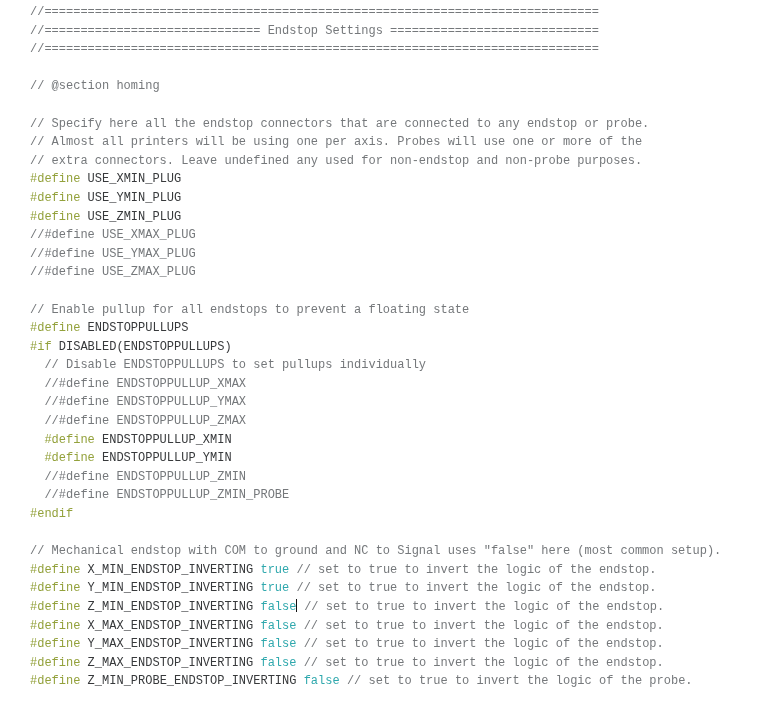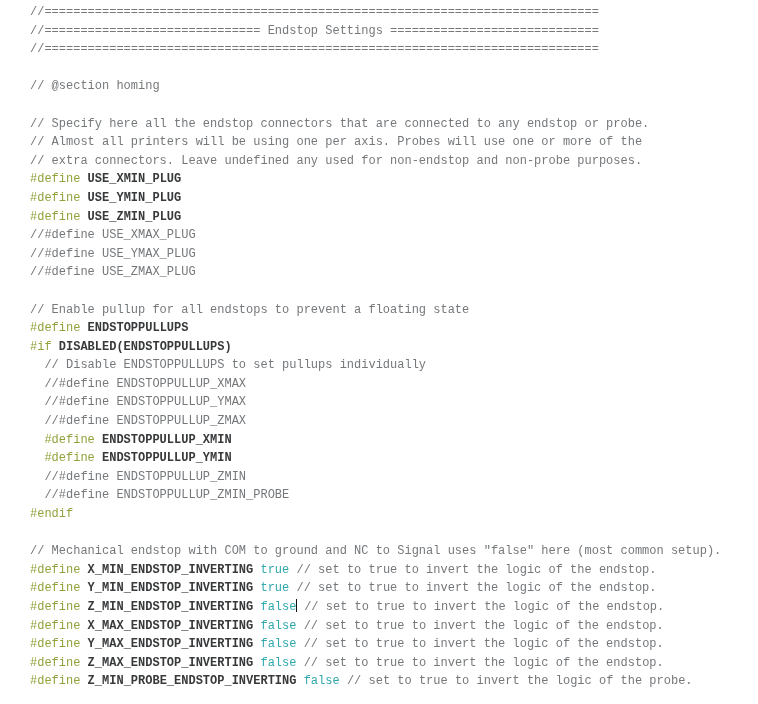--- a/index.html
+++ b/index.html
@@ -21,21 +21,21 @@
     white-space: pre;
     color: var(--identifier, #37393b);
     cursor: text;
   }
   .code-line {
     height: 18.6px;
     white-space: pre;
   }
   .tok-comment { color: var(--comment, #75787b); }
   .tok-preproc { color: var(--preprocessor, #93a13b); }
-  .tok-ident   { color: var(--identifier, #37393b); font-weight: bold; }
+  .tok-ident   { color: var(--identifier, #37393b); font-weight: normal; }
   .tok-value   { color: var(--value, #2fa8ad); }
   .caret {
     display: inline-block;
     width: 1.5px;
     height: 13px;
     background: var(--cursor, #111111);
     vertical-align: -2px;
     margin: 0 -0.5px;
   }
 </style>

